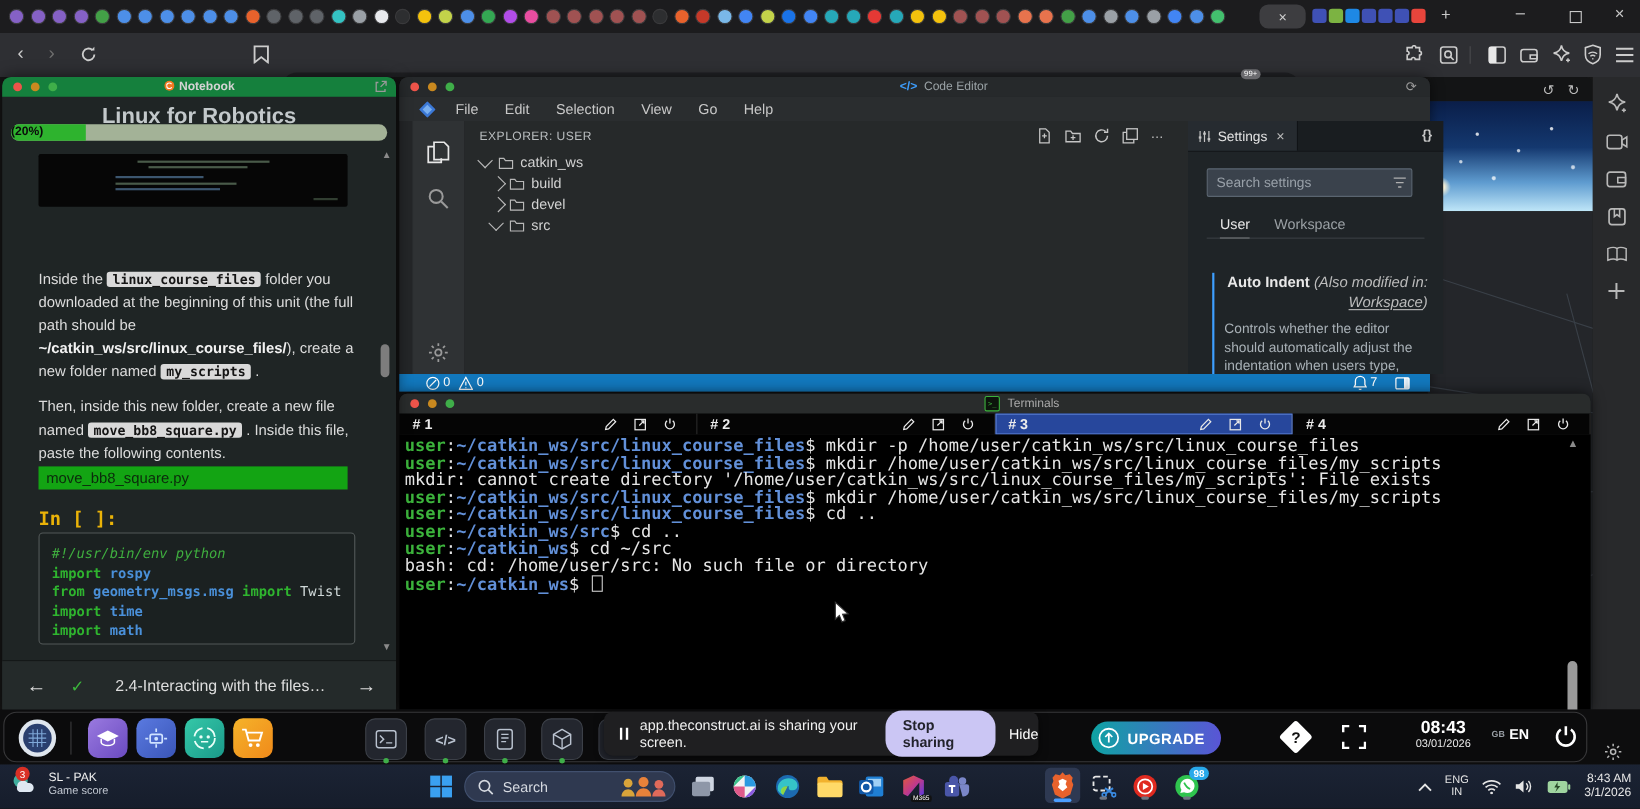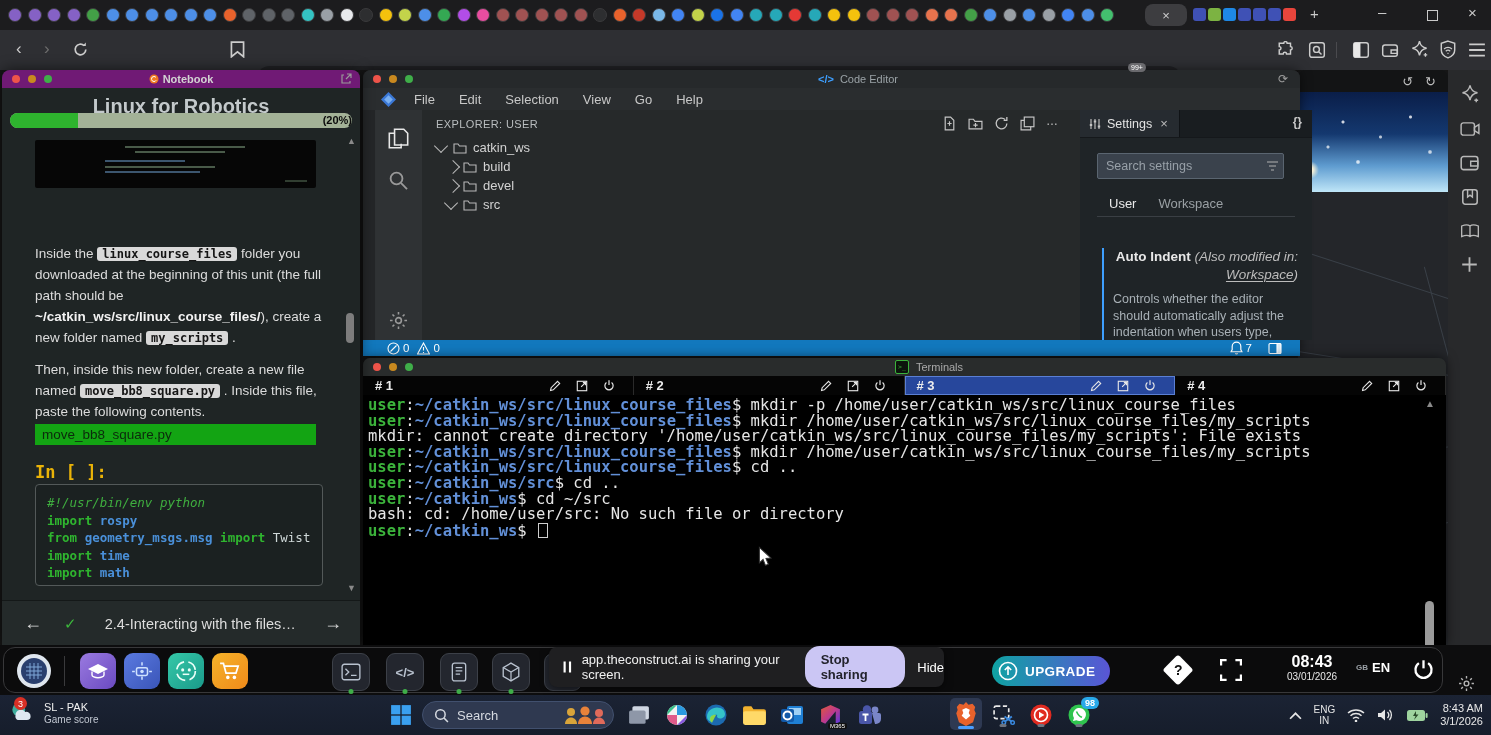--- a/index.html
+++ b/index.html
@@ -25,27 +25,27 @@
     padding:1px 3px;border-radius:6px;z-index:5;}
   
   #desktop{left:0;top:70px;width:1491px;height:575px;background:#161616;}
   .titlebar{position:absolute;left:0;top:0;right:0;height:18px;display:flex;align-items:center;}
   .lights{display:flex;gap:8px;margin-left:10px;}
   .light{width:8px;height:8px;border-radius:50%;}
   .l-r{background:#ee544a}.l-y{background:#c9891f}.l-g{background:#3fae49}
   
   #nb{left:2px;top:0;width:358px;height:575px;background:#1f2525;border-radius:8px 8px 0 0;
     box-shadow:0 0 14px rgba(0,0,0,.6);z-index:4;}
-  #nb .titlebar{background:#701a75;border-radius:8px 8px 0 0;}
+  #nb .titlebar{background:#15803d;border-radius:8px 8px 0 0;}
   #nb-title{position:absolute;left:0;right:0;text-align:center;color:#d3d3d3;font-size:11px;font-weight:bold;}
   #nb-course{position:absolute;top:18px;left:0;right:0;text-align:center;color:#c3c9cb;
     font-size:20px;font-weight:bold;padding-top:7px;}
   #nb-progress{position:absolute;left:8px;top:43px;width:342px;height:15px;background:#a3b297;border-radius:8px;}
   #nb-progress-fill{position:absolute;left:0;top:0;height:15px;background:#2eb32e;border-radius:8px 0 0 8px;}
-  #nb-progress-label{position:absolute;left:0;right:0;top:1px;text-align:right;color:#0b0b0b;
+  #nb-progress-label{position:absolute;left:0;right:0;top:1px;text-align:left;color:#0b0b0b;
     font-size:11px;font-weight:bold;}
   #nb-content{position:absolute;left:0;top:58px;width:358px;height:472px;overflow:hidden;}
   #nb-shot{position:absolute;left:33px;top:12px;width:281px;height:48px;background:#060606;border-radius:2px;}
   .shot-line{position:absolute;height:2px;background:#5a6f5a;opacity:.8;}
   #nb-exercise{position:absolute;left:33px;top:77px;width:281px;height:23px;background:#40501f;
     color:#e2e2e2;font-size:14px;display:flex;align-items:center;justify-content:center;border-radius:2px;}
   .nb-para{position:absolute;left:33px;width:292px;color:#dcdcdc;font-size:13.5px;line-height:1.55;}
   .nb-inline-code{background:#d9d9d9;color:#151515;font-family:"DejaVu Sans Mono",monospace;
     font-weight:bold;font-size:12px;padding:0 5px;border-radius:3px;white-space:nowrap;}
   .nb-bold{font-weight:bold;color:#f2f2f2;}

